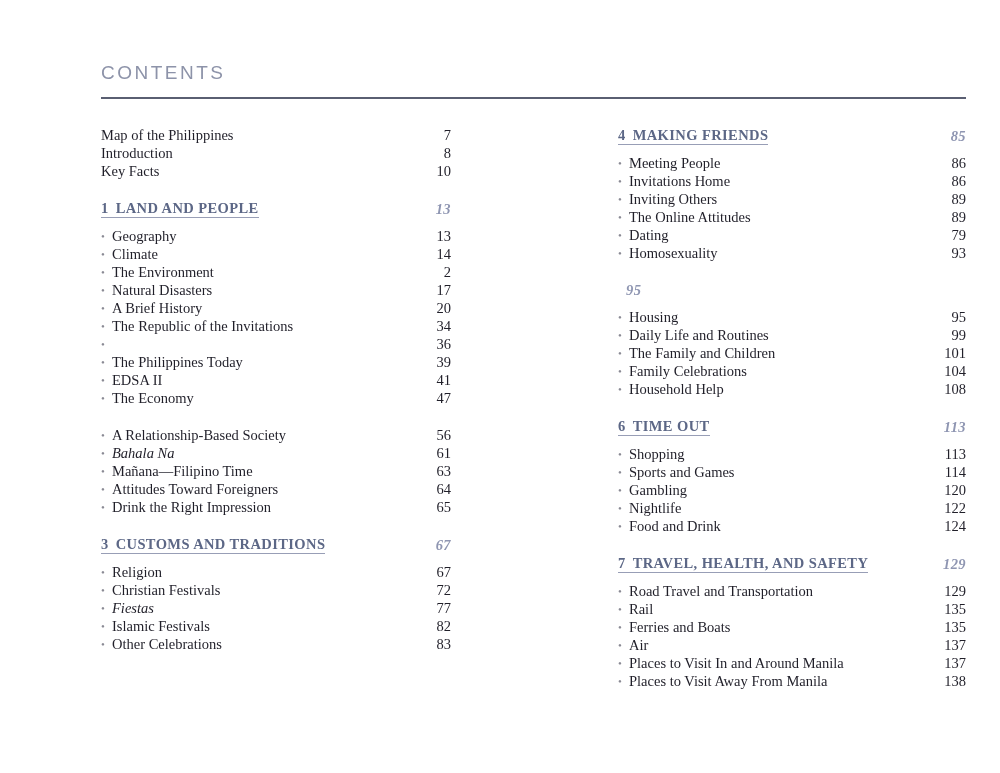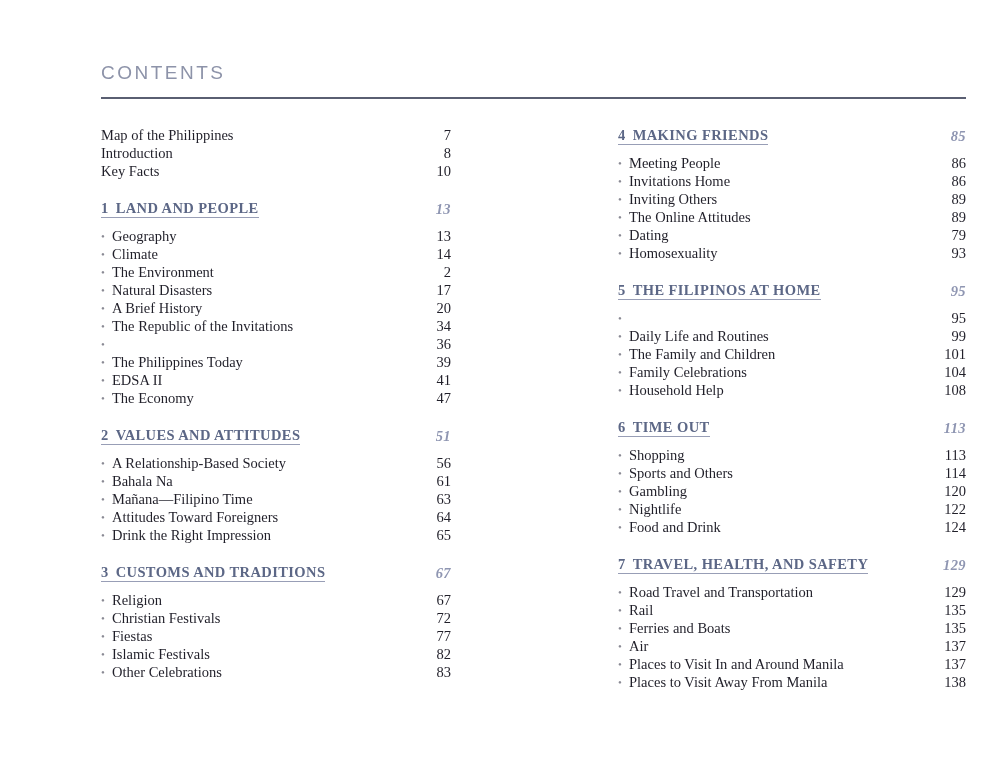--- a/index.html
+++ b/index.html
@@ -79,21 +79,21 @@
     border-bottom: 1px solid var(--c-underline, #989eb6);
     padding-bottom: 0;
     white-space: nowrap;
   }
   .heading-number { margin-right: 7px; }
   .heading-page {
     color: var(--c-section-page, #8f96b2);
     font-weight: bold;
     font-style: italic;
   }
-  .italic { }
+  .italic { font-style: italic; }
 </style>
 </head>
 <body>
 
 <div class="page">
   <h1 class="page-title">CONTENTS</h1>
   <div class="title-rule"></div>
   <div class="columns">
     <div class="column column-left">
         <div class="row">
@@ -157,24 +157,20 @@
             <span class="entry-label">EDSA II</span>
             <span class="entry-page">41</span>
           </div>
           <div class="row">
             <span class="bullet">•</span>
             <span class="entry-label">The Economy</span>
             <span class="entry-page">47</span>
           </div>
         </div>
         <div class="section">
-          <div class="row heading-row">
-            <span class="heading-text"><span class="heading-number">2</span><span class="heading-title">VALUES AND ATTITUDES</span></span>
-            <span class="entry-page heading-page">51</span>
-          </div>
           <div class="row">
             <span class="bullet">•</span>
             <span class="entry-label">A Relationship-Based Society</span>
             <span class="entry-page">56</span>
           </div>
           <div class="row">
             <span class="bullet">•</span>
             <span class="entry-label italic">Bahala Na</span>
             <span class="entry-page">61</span>
           </div>
@@ -258,25 +254,25 @@
             <span class="entry-page">79</span>
           </div>
           <div class="row">
             <span class="bullet">•</span>
             <span class="entry-label">Homosexuality</span>
             <span class="entry-page">93</span>
           </div>
         </div>
         <div class="section">
           <div class="row heading-row">
-            <span class="heading-text"><span class="heading-number">5</span><span class="heading-title">THE FILIPINOS AT HOME</span></span>
             <span class="entry-page heading-page">95</span>
           </div>
           <div class="row">
             <span class="bullet">•</span>
+            <span class="entry-label">Housing</span>
             <span class="entry-page">95</span>
           </div>
           <div class="row">
             <span class="bullet">•</span>
             <span class="entry-label">Daily Life and Routines</span>
             <span class="entry-page">99</span>
           </div>
           <div class="row">
             <span class="bullet">•</span>
             <span class="entry-label">The Family and Children</span>
@@ -298,21 +294,21 @@
             <span class="heading-text"><span class="heading-number">6</span><span class="heading-title">TIME OUT</span></span>
             <span class="entry-page heading-page">113</span>
           </div>
           <div class="row">
             <span class="bullet">•</span>
             <span class="entry-label">Shopping</span>
             <span class="entry-page">113</span>
           </div>
           <div class="row">
             <span class="bullet">•</span>
-            <span class="entry-label">Sports and Others</span>
+            <span class="entry-label">Sports and Games</span>
             <span class="entry-page">114</span>
           </div>
           <div class="row">
             <span class="bullet">•</span>
             <span class="entry-label">Gambling</span>
             <span class="entry-page">120</span>
           </div>
           <div class="row">
             <span class="bullet">•</span>
             <span class="entry-label">Nightlife</span>

